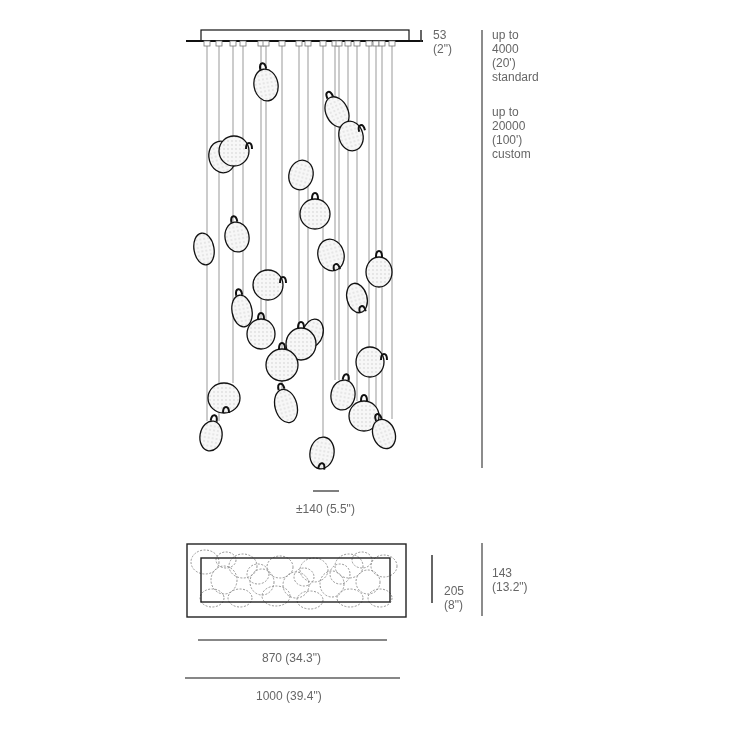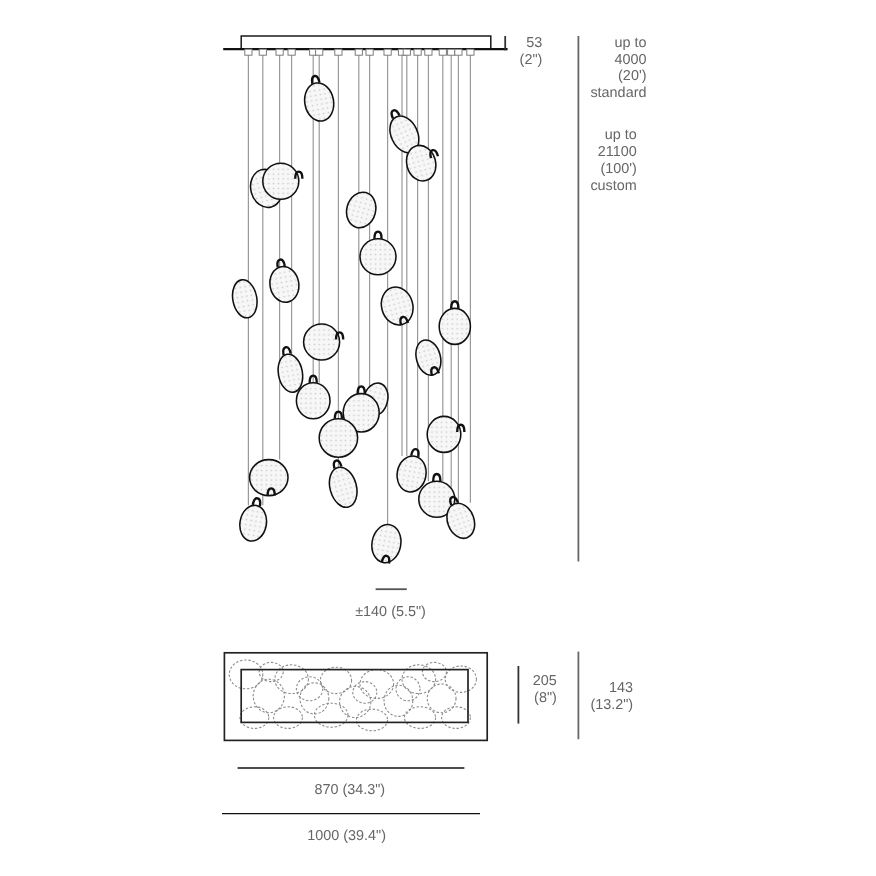--- a/index.html
+++ b/index.html
@@ -1,19 +1,19 @@
 <!DOCTYPE html>
 <html><head>
 <meta charset="utf-8">
 <style>
   html,body{margin:0;padding:0;background:#ffffff;}
   body{width:730px;height:730px;position:relative;overflow:hidden;font-family:"Liberation Sans",sans-serif;color:#555;}
   #drawing{position:absolute;left:0;top:0;width:730px;height:730px;}
   .lbl{position:absolute;font-size:12px;line-height:14px;color:#666;font-family:"Liberation Sans",sans-serif;white-space:nowrap;}
-  .lbl span{display:block;text-align:right;}
+  .lbl span{display:block;}
 </style>
 </head>
 <body>
 
 <svg id="drawing" width="730" height="730" viewBox="0 0 730 730">
   <defs>
     <pattern id="dots" width="4" height="4" patternUnits="userSpaceOnUse">
       <rect width="4" height="4" fill="#f7f7f7"></rect>
       <circle cx="2" cy="2" r="0.7" fill="#c8c8c8"></circle>
     </pattern>
@@ -206,27 +206,27 @@
   <span>(2")</span>
 </div>
 <div class="lbl" style="left:492px;top:28px;">
   <span>up to</span>
   <span>4000</span>
   <span>(20')</span>
   <span>standard</span>
 </div>
 <div class="lbl" style="left:492px;top:105px;">
   <span>up to</span>
-  <span>21100</span>
+  <span>20000</span>
   <span>(100')</span>
   <span>custom</span>
 </div>
 <div class="lbl" style="left:296px;top:502px;">±140 (5.5")</div>
 
-<div class="lbl" style="left:444px;top:560px;">
+<div class="lbl" style="left:444px;top:584px;">
   <span>205</span>
   <span>(8")</span>
 </div>
 <div class="lbl" style="left:492px;top:566px;">
   <span>143</span>
   <span>(13.2")</span>
 </div>
 <div class="lbl" style="left:262px;top:651px;">870  (34.3")</div>
 <div class="lbl" style="left:256px;top:689px;">1000  (39.4")</div>
 

